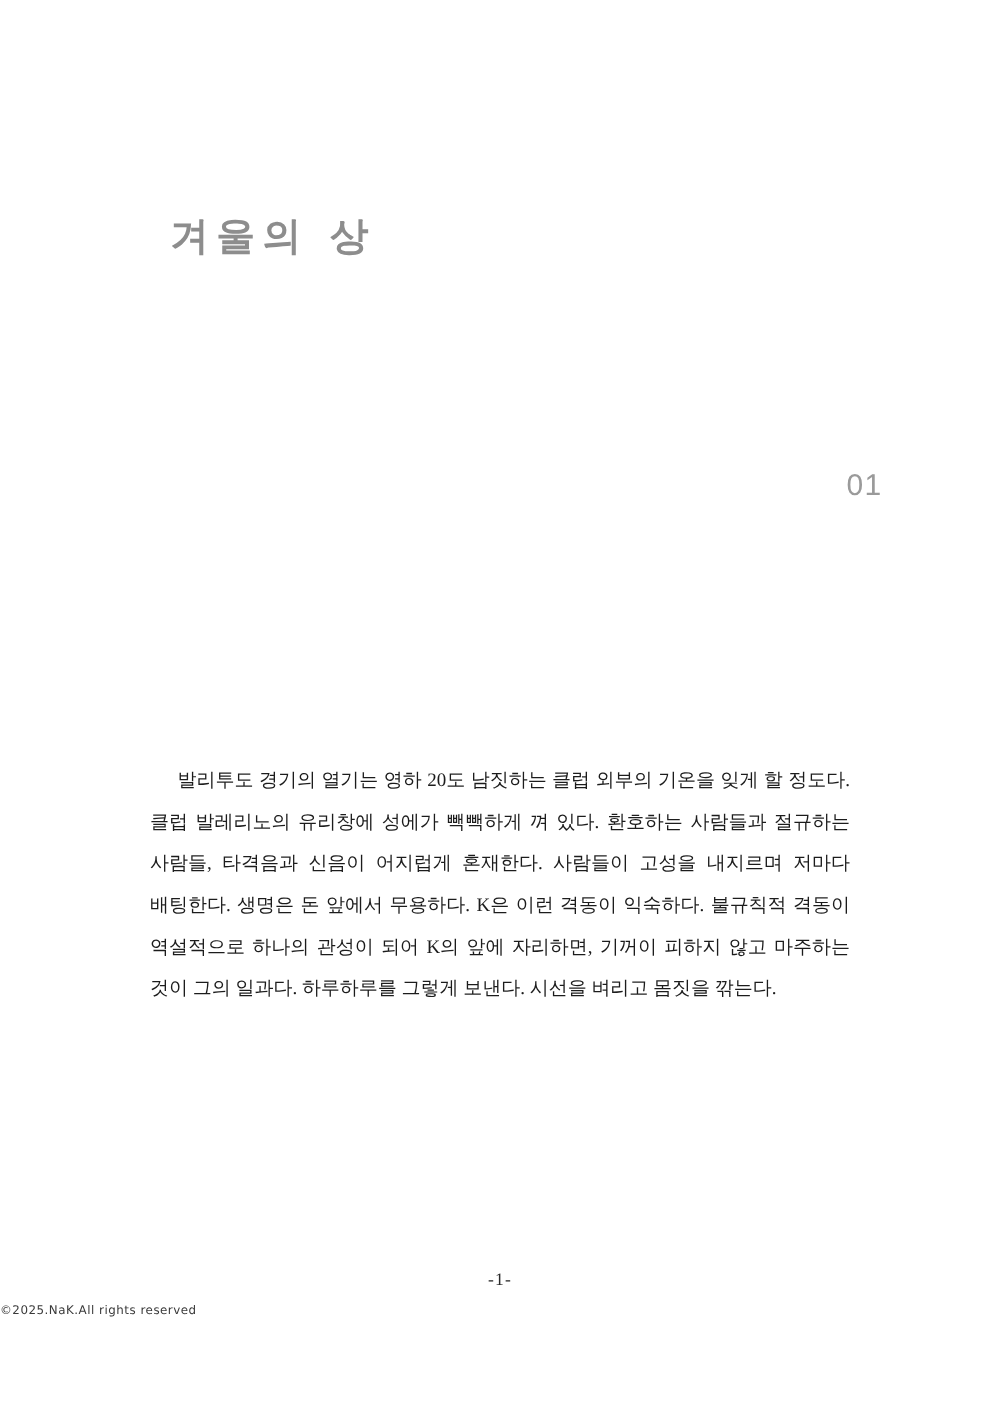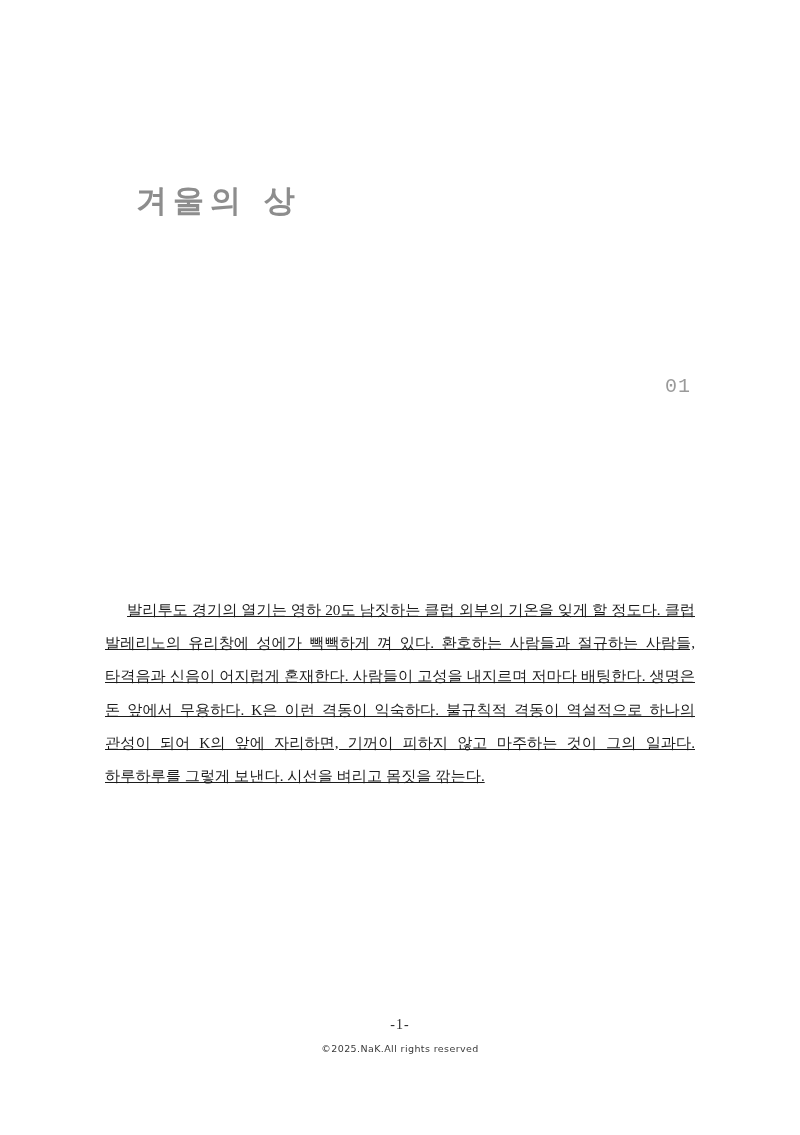--- a/index.html
+++ b/index.html
@@ -27,69 +27,66 @@
   .chapter-title {
     position: absolute;
     left: 136px;
     top: 168px;
     font-family: "DejaVu Sans", "Liberation Sans", sans-serif;
     font-size: 31px;
     font-weight: 700;
     letter-spacing: 6px;
     color: #8d8d8d;
     white-space: nowrap;
-    margin-top: 12px;
   }
 
   .section-number {
     position: absolute;
-    right: 109px;
+    right: 94px;
     top: 375px;
-    font-family: Liberation Mono, monospace;
-    font-size: 20px;
+    font-family: Liberation Sans, sans-serif;
+    font-size: 24px;
     font-weight: 400;
     letter-spacing: 1px;
     color: #9a9a9a;
   }
 
   .body-text {
     position: absolute;
     left: 104px;
     top: 592px;
     width: 592px;
     font-family: "Liberation Serif", "DejaVu Serif", serif;
     font-size: 15.2px;
     line-height: 33.2px;
     color: #1c1c1c;
     text-align: justify;
     text-justify: inter-character;
   }
   .body-text p {
-    margin: 1px;
+    margin: 16px;
     text-indent: 1.45em;
     word-break: keep-all;
-    text-decoration: underline;
   }
   .page-number {
     position: absolute;
     left: 0;
     right: 0;
     top: 1017px;
     text-align: center;
     font-family: "Liberation Serif", "DejaVu Serif", serif;
     font-size: 14px;
     color: #2a2a2a;
     letter-spacing: 1px;
   }
   .copyright {
     position: absolute;
     left: 0;
     right: 0;
     top: 1043px;
-    text-align: center;
     font-family: "DejaVu Sans", "Liberation Sans", sans-serif;
     font-size: 9.5px;
     color: #3a3a3a;
     letter-spacing: 0.4px;
   }
 </style>
 </head>
 <body>
 
 <div class="page">

